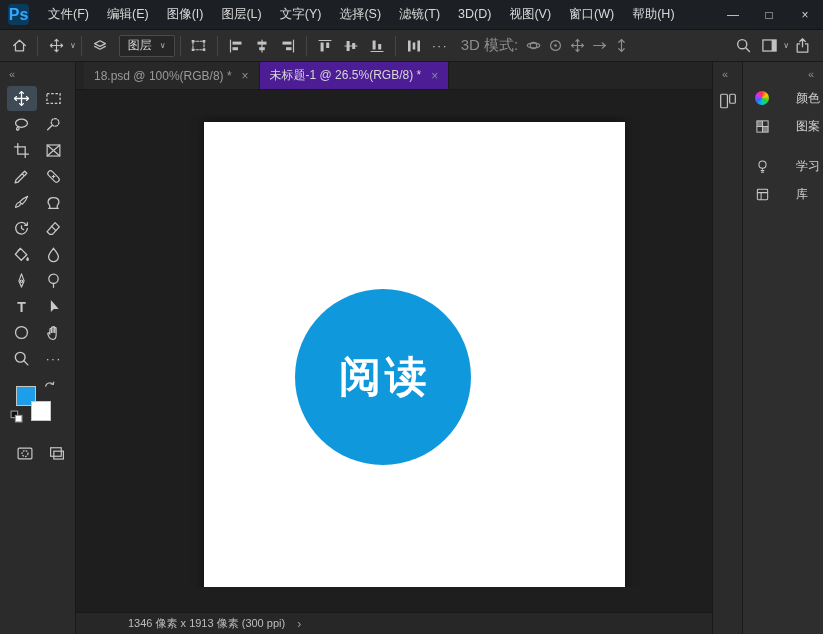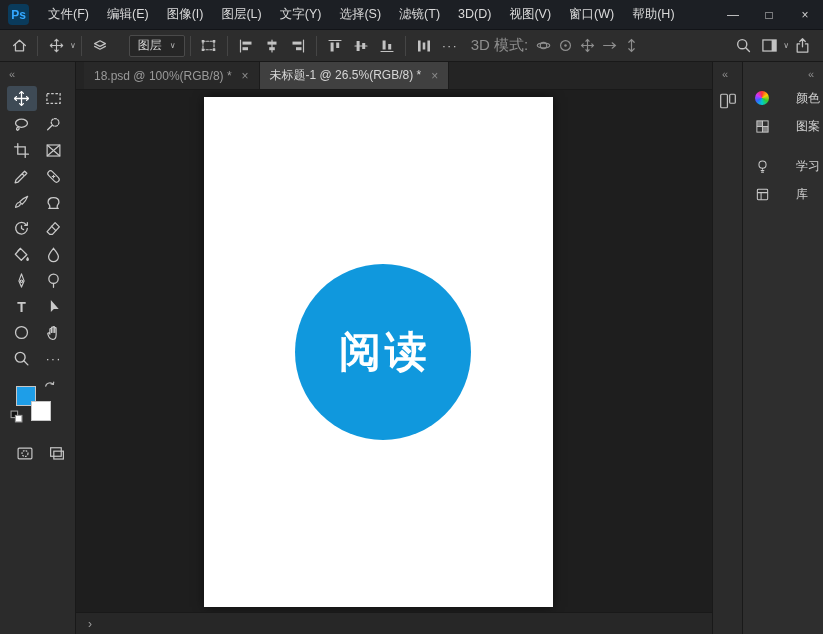--- a/index.html
+++ b/index.html
@@ -6,61 +6,61 @@
   html,body{background:#101010;}
   .app{position:relative;width:823px;height:634px;background:#1e1e1e;
        font-family:"Liberation Sans","DejaVu Sans",sans-serif;color:#d4d4d4;
        overflow:hidden;cursor:default;}
   svg{display:block;}
 
   
   .titlebar{position:absolute;left:0;top:0;right:0;height:30px;background:#1c1f24;
             border-bottom:1px solid #121418;display:flex;align-items:center;}
   .ps-logo{width:21px;height:21px;margin:0 10px 0 8px;background:#0a3b5c;color:#34a8ff;
-           font-size:12px;font-weight:bold;display:flex;align-items:center;justify-content:center;border-radius:4px;}
+           font-size:16px;font-weight:bold;display:flex;align-items:center;justify-content:center;border-radius:4px;}
   .menu-item{font-size:12.5px;padding:0 9px;line-height:29px;color:#dadada;white-space:nowrap;}
   .win-controls{margin-left:auto;display:flex;height:100%;}
   .win-btn{width:36px;display:flex;align-items:center;justify-content:center;font-size:12px;color:#cfcfcf;}
 
   
   .optionsbar{position:absolute;left:0;top:30px;right:0;height:32px;background:#2d2d2d;
               border-bottom:1px solid #191919;display:flex;align-items:center;}
   .opt-icon{width:26px;height:26px;display:flex;align-items:center;justify-content:center;color:#c2c2c2;flex:0 0 auto;}
   .opt-sep{width:1px;height:20px;background:#454545;margin:0 5px;flex:0 0 auto;}
   .opt-caret{font-size:8px;color:#b0b0b0;margin-left:1px;}
   .dropdown{display:flex;align-items:center;gap:7px;border:1px solid #4a4a4a;border-radius:2px;height:22px;
-            padding:0 8px;font-size:12px;color:#d0d0d0;background:#262626;margin-left:16px;}
+            padding:0 8px;font-size:12px;color:#d0d0d0;background:#262626;margin-left:6px;}
   .dim-label{font-size:15px;color:#8e8e8e;margin:0 4px 0 8px;white-space:nowrap;}
   .icon3d{color:#8e8e8e;width:22px;}
   .opt-spacer{flex:1;}
 
   
   .toolbar{position:absolute;left:0;top:62px;bottom:0;width:76px;background:#2b2b2b;border-right:1px solid #191919;}
   .tb-collapse{font-size:11px;color:#8f8f8f;padding:6px 0 6px 9px;}
   .tools{display:grid;grid-template-columns:30px 30px;justify-content:center;row-gap:1px;column-gap:2px;}
   .tool{height:25px;display:flex;align-items:center;justify-content:center;color:#c9c9c9;border-radius:3px;}
   .tool.selected{background:#3e4a55;color:#ffffff;}
   .tool-T{font-size:14px;font-weight:600;}
   .tool-more{font-size:13px;letter-spacing:1px;color:#c9c9c9;}
   .swatch-wrap{position:relative;width:44px;height:48px;margin:12px 0 0 16px;}
   .fg-swatch{position:absolute;left:0;top:3px;width:20px;height:20px;background:#1e9ee8;border:1px solid #c6c6c6;}
   .bg-swatch{position:absolute;left:15px;top:18px;width:20px;height:20px;background:#ffffff;border:1px solid #c6c6c6;}
   .swap-icon{position:absolute;left:27px;top:-4px;color:#bdbdbd;}
   .mini-swatch{position:absolute;left:-6px;top:27px;}
   .mode-row{display:flex;gap:14px;margin:14px 0 0 16px;color:#c9c9c9;}
 
   
-  .center{position:absolute;left:76px;top:62px;right:111px;bottom:0;display:flex;flex-direction:column;}
+  .center{position:absolute;left:76px;top:62px;right:111px;bottom:0;display:flex;flex-direction:column;gap:25px;}
   .tabbar{height:28px;background:#242424;border-bottom:1px solid #191919;display:flex;align-items:stretch;padding-left:8px;}
   .tab{display:flex;align-items:center;padding:0 10px;font-size:12px;color:#9a9a9a;background:#282828;
        border-right:1px solid #1b1b1b;white-space:nowrap;}
-  .tab.active{background:#404040;color:#d6d6d6;}
+  .tab.active{background:#4c1d95;color:#d6d6d6;}
   .tab-close{margin-left:10px;font-size:12px;color:#8b8b8b;}
   .canvas-area{flex:1;position:relative;background:#1e1e1e;overflow:hidden;}
-  .document{position:absolute;left:128px;top:7px;width:349px;height:510px;background:#ffffff;
+  .document{position:absolute;left:128px;top:7px;width:421px;height:510px;background:#ffffff;
             box-shadow:0 0 10px rgba(0,0,0,.55);}
   .badge-circle{position:absolute;left:91px;top:167px;width:176px;height:176px;border-radius:50%;
                 background:#1098dd;display:flex;align-items:center;justify-content:center;}
   .badge-text{font-size:42px;font-weight:bold;color:#ffffff;letter-spacing:4px;padding-left:4px;}
   .statusbar{height:22px;background:#272727;border-top:1px solid #191919;display:flex;align-items:center;
              font-size:11px;color:#bdbdbd;}
   .status-text{margin-left:52px;white-space:nowrap;}
   .status-chev{margin-left:12px;color:#9a9a9a;font-size:12px;}
 
   
@@ -413,20 +413,21 @@
 
     <div class="canvas-area">
       <div class="document">
         <div class="badge-circle">
           <span class="badge-text">阅读</span>
         </div>
       </div>
     </div>
 
     <div class="statusbar">
+      <span class="status-text">1346 像素 x 1913 像素 (300 ppi)</span>
       <span class="status-chev">›</span>
     </div>
   </div>
 
   <div class="panel-strip">
     <div class="strip-collapse">«</div>
     <div class="strip-icon">
       <svg width="18" height="18" viewBox="0 0 16 16" stroke="currentColor" fill="none" stroke-width="1.1">
           <rect x="1.5" y="2" width="6" height="12" rx="1"></rect>
           <rect x="9.5" y="2" width="5" height="8" rx="1"></rect>

